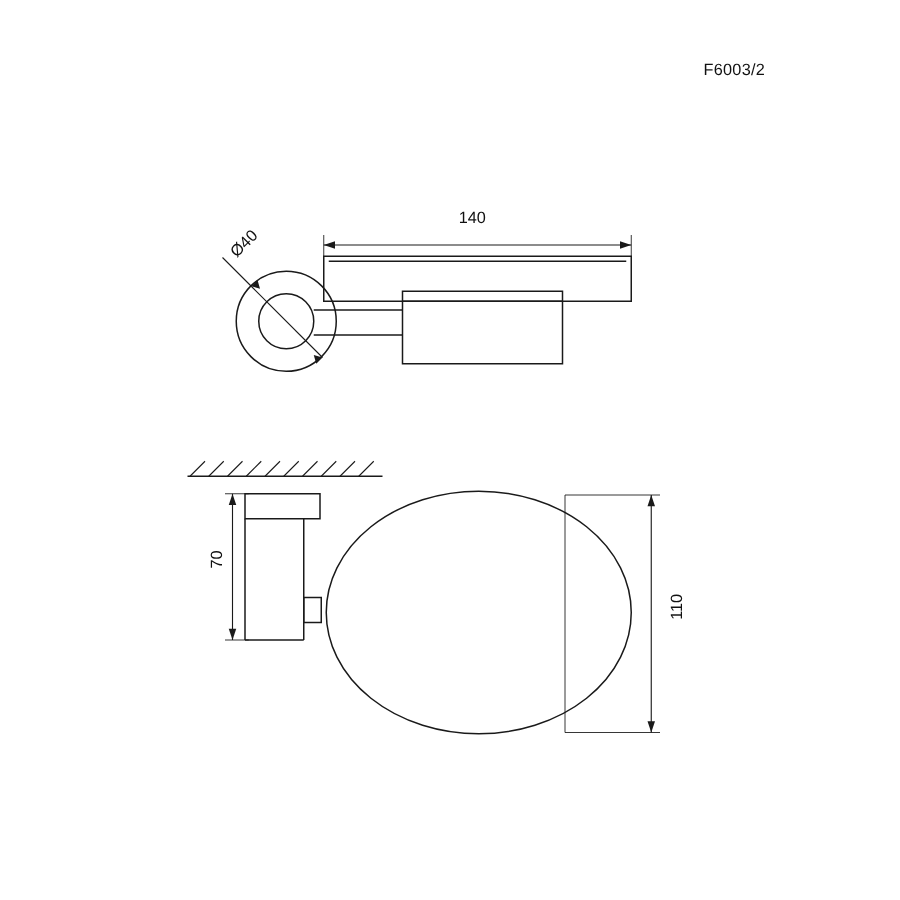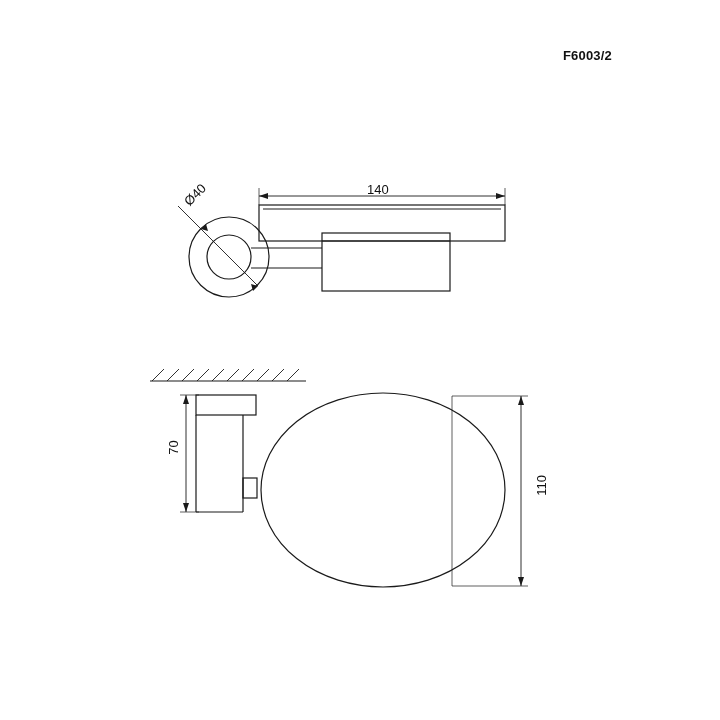--- a/index.html
+++ b/index.html
@@ -19,32 +19,32 @@
     position: absolute;
     left: 0; top: 0;
     width: 720px;
     height: 720px;
   }
   .part-code {
     position: absolute;
     right: 108px;
     top: 48px;
     font-size: 13px;
-    font-weight: bold;
+    font-weight: normal;
     letter-spacing: 0.2px;
     color: #111111;
     white-space: nowrap;
   }
   .dim-label {
     position: absolute;
     font-size: 13px;
     color: #111111;
     white-space: nowrap;
   }
-  .dim-140 { left: 367px; top: 182px; text-align: center; }
+  .dim-140 { left: 367px; top: 166px; text-align: center; }
   .dim-d40 { left: 181px; top: 198px; transform: rotate(-45deg); transform-origin: left top; }
   .dim-70  { left: 166px; top: 440px; }
   .dim-70 span { display: inline-block; transform: rotate(-90deg); }
   .dim-110 { left: 531px; top: 478px; }
   .dim-110 span { display: inline-block; transform: rotate(-90deg); }
   svg { display: block; }
 </style>
 </head>
 <body>
 

